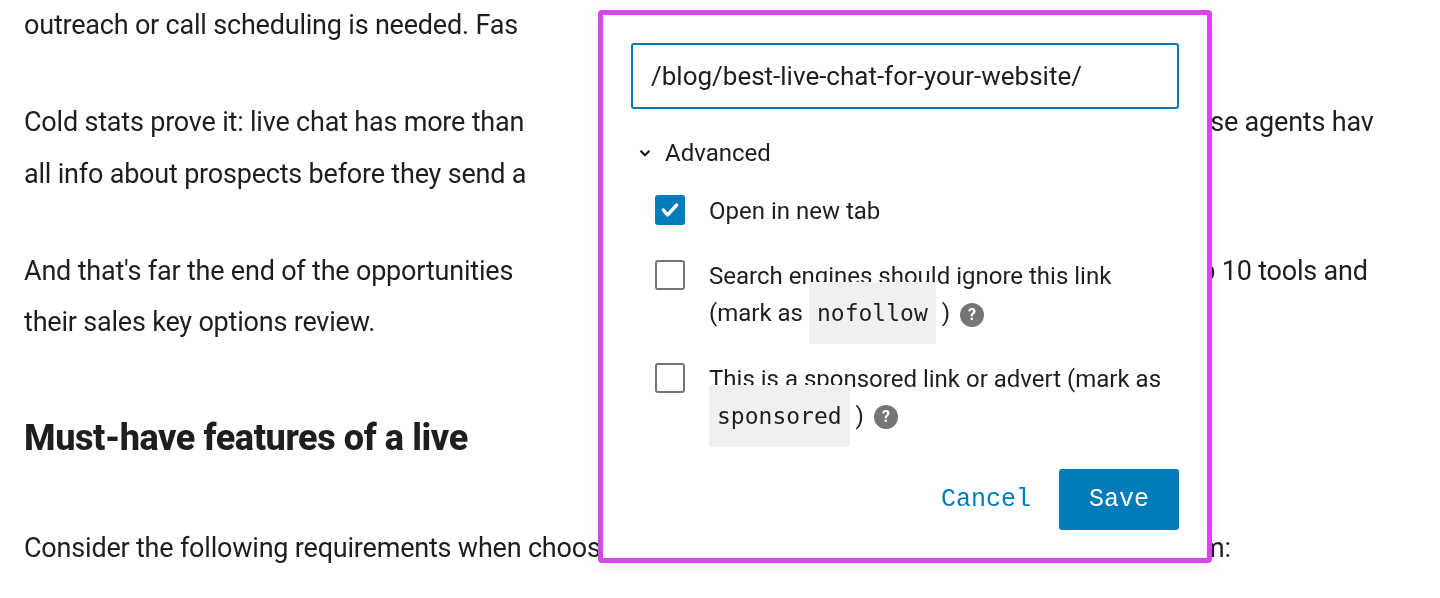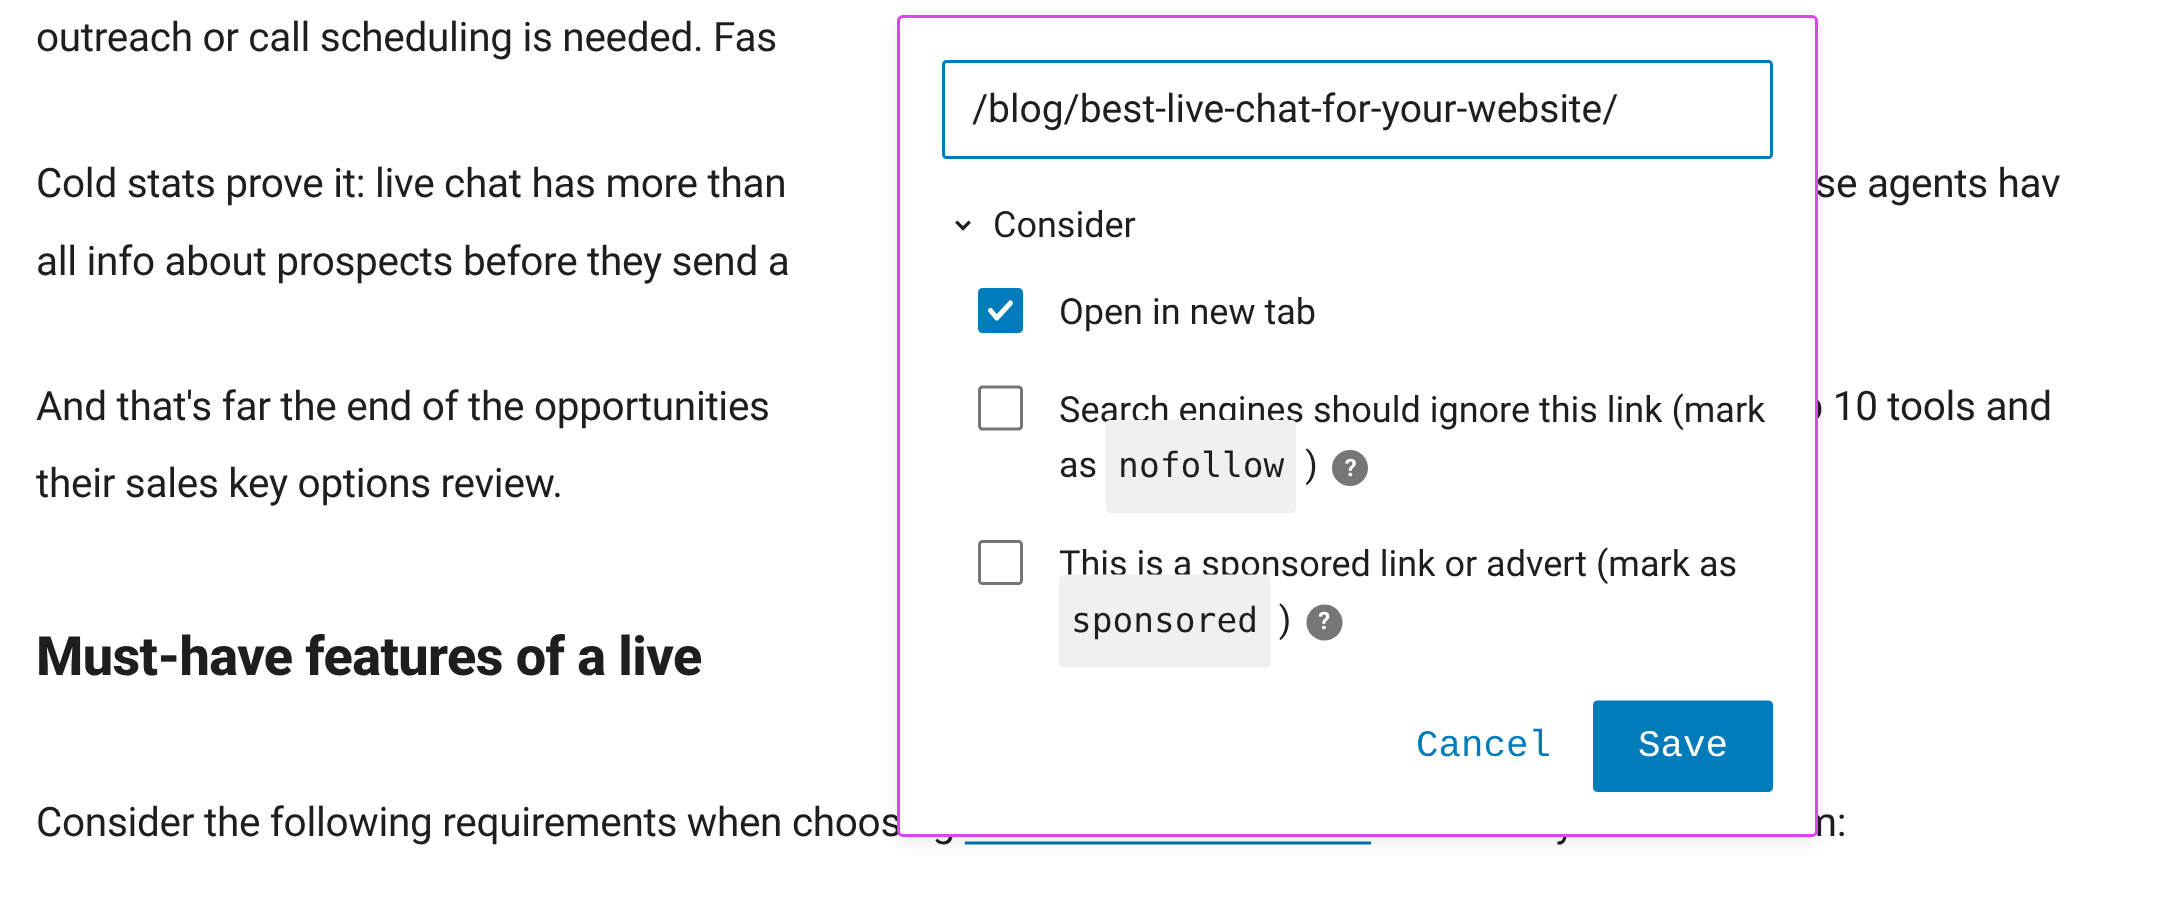--- a/index.html
+++ b/index.html
@@ -49,21 +49,21 @@
       text-decoration-color: #0073aa;
       text-underline-offset: 4px;
     }
 
     .popover {
       position: absolute;
       top: 10px;
       left: 598px;
       width: 614px;
       background: #fff;
-      border: 2px solid #d946ef;
+      border: 5px solid #d946ef;
       border-radius: 4px;
       box-shadow: 0 4px 12px rgba(0,0,0,0.08);
       padding: 28px;
     }
     .url-input {
       width: 100%;
       padding: 16px 18px;
       font-size: 26px;
       font-family: inherit;
       border: 2px solid #007cba;
@@ -208,21 +208,21 @@
 
 <div class="popover">
   <input type="text" class="url-input" value="/blog/best-live-chat-for-your-website/" style="">
 
   <div class="advanced-row">
     <span class="chevron-icon">
       <svg width="18" height="18" viewBox="0 0 24 24" fill="none" stroke="#1e1e1e" stroke-width="3">
           <polyline points="6 9 12 15 18 9"></polyline>
         </svg>
     </span>
-    <span class="advanced-label">Consider</span>
+    <span class="advanced-label">Advanced</span>
   </div>
 
   <div class="options">
 
     <div class="option-row">
       <span class="checkbox checked">
         <svg width="20" height="20" viewBox="0 0 24 24" fill="none" stroke="#fff" stroke-width="4" stroke-linecap="round" stroke-linejoin="round">
             <polyline points="4 12 9 18 20 6"></polyline>
           </svg>
       </span>

